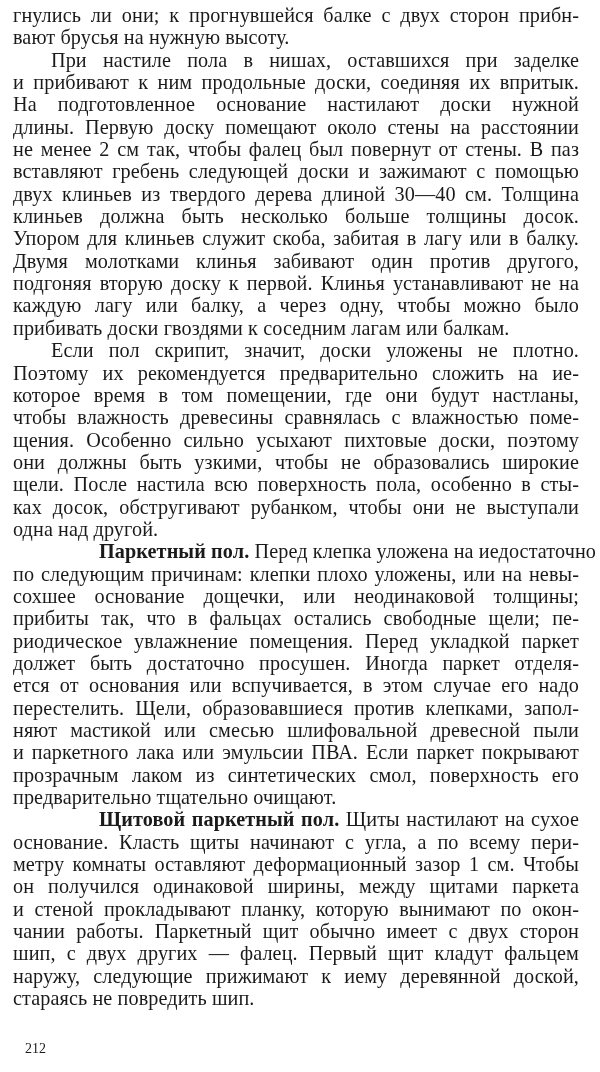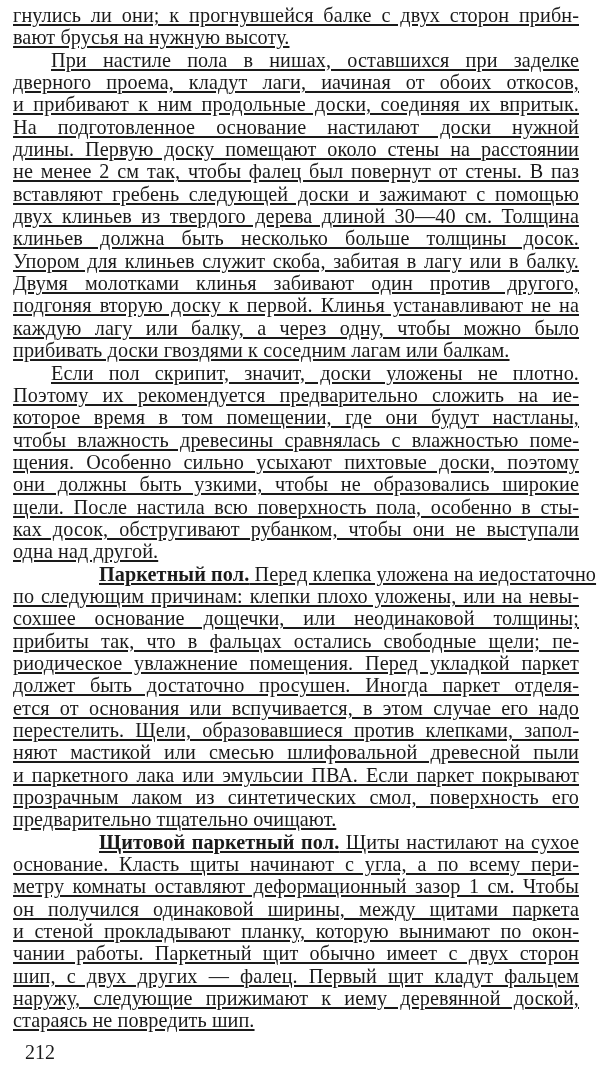--- a/index.html
+++ b/index.html
@@ -5,44 +5,43 @@
   html, body { margin: 0; padding: 0; background: #ffffff; }
   body { width: 600px; height: 1072px; position: relative; overflow: hidden; }
   .page {
     position: absolute; left: 13px; top: 4px; width: 566px;
     font-family: "Liberation Serif", "DejaVu Serif", serif;
     font-size: 20.2px; line-height: 22.35px; color: #1a1a1a;
     letter-spacing: 0.1px;
   }
   .line {
     display: block; height: 22.35px; white-space: nowrap;
-    text-align: justify; text-align-last: justify; text-decoration: underline;
+    text-align: justify; text-align-last: justify;
   }
   .line.last { text-align-last: left; }
   .line.indent { padding-left: 38px; }
   .bold { font-weight: bold; margin-left: 48px; }
   .page-number {
     position: absolute; left: 25px; top: 1041px;
     font-family: "Liberation Serif", "DejaVu Serif", serif;
-    font-size: 20px; color: #1a1a1a;
+    font-size: 14px; color: #1a1a1a;
   }
 </style>
 </head>
 <body>
 
 <div class="page">
 
   <div>
     <span class="line">гнулись ли они; к прогнувшейся балке с двух сторон прибн-</span>
     <span class="line last">вают брусья на нужную высоту.</span>
   </div>
 
   <div>
     <span class="line indent">При настиле пола в нишах, оставшихся при заделке</span>
-    <span class="line">дверного проема, кладут лаги, иачиная от обоих откосов,</span>
     <span class="line">и прибивают к ним продольные доски, соединяя их впритык.</span>
     <span class="line">На подготовленное основание настилают доски нужной</span>
     <span class="line">длины. Первую доску помещают около стены на расстоянии</span>
     <span class="line">не менее 2 см так, чтобы фалец был повернут от стены. В паз</span>
     <span class="line">вставляют гребень следующей доски и зажимают с помощью</span>
     <span class="line">двух клиньев из твердого дерева длиной 30—40 см. Толщина</span>
     <span class="line">клиньев должна быть несколько больше толщины досок.</span>
     <span class="line">Упором для клиньев служит скоба, забитая в лагу или в балку.</span>
     <span class="line">Двумя молотками клинья забивают один против другого,</span>
     <span class="line">подгоняя вторую доску к первой. Клинья устанавливают не на</span>

